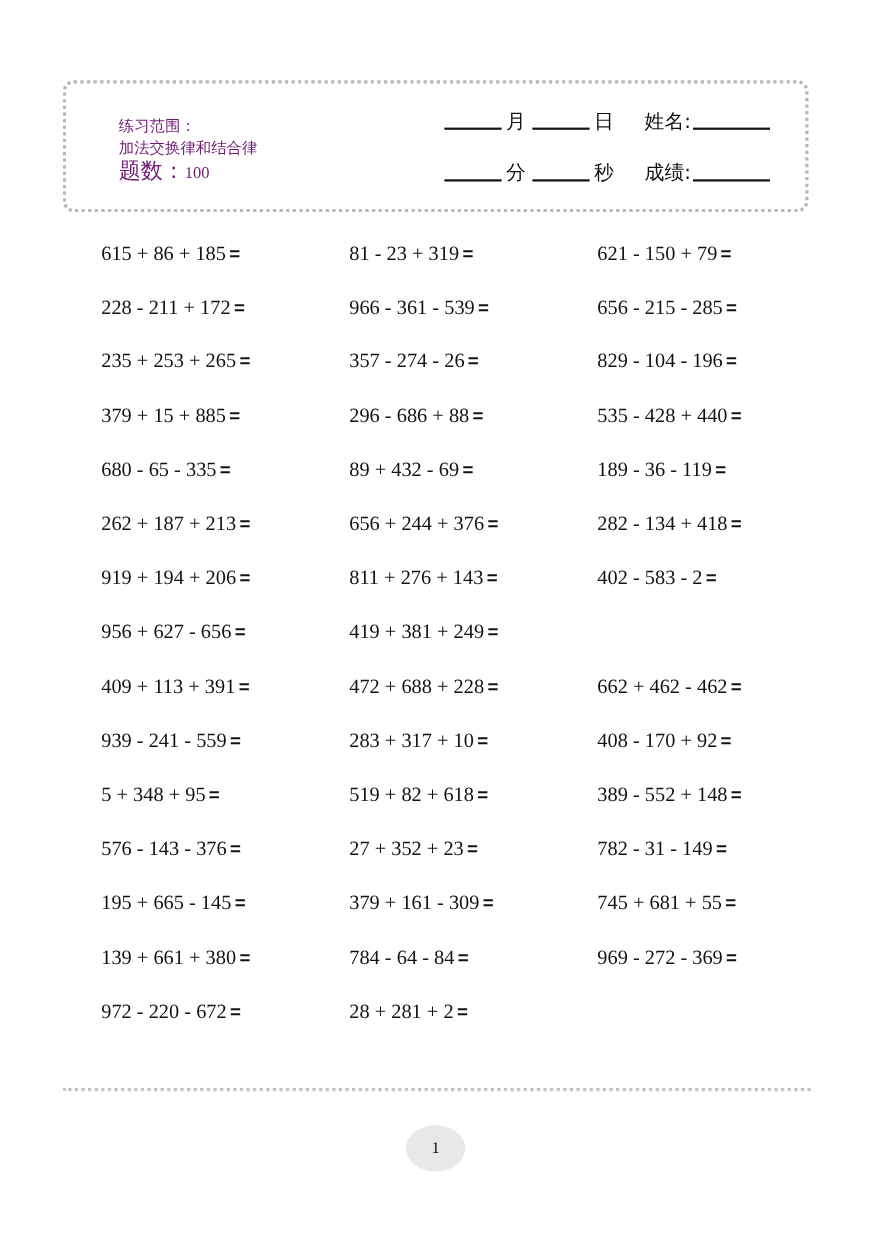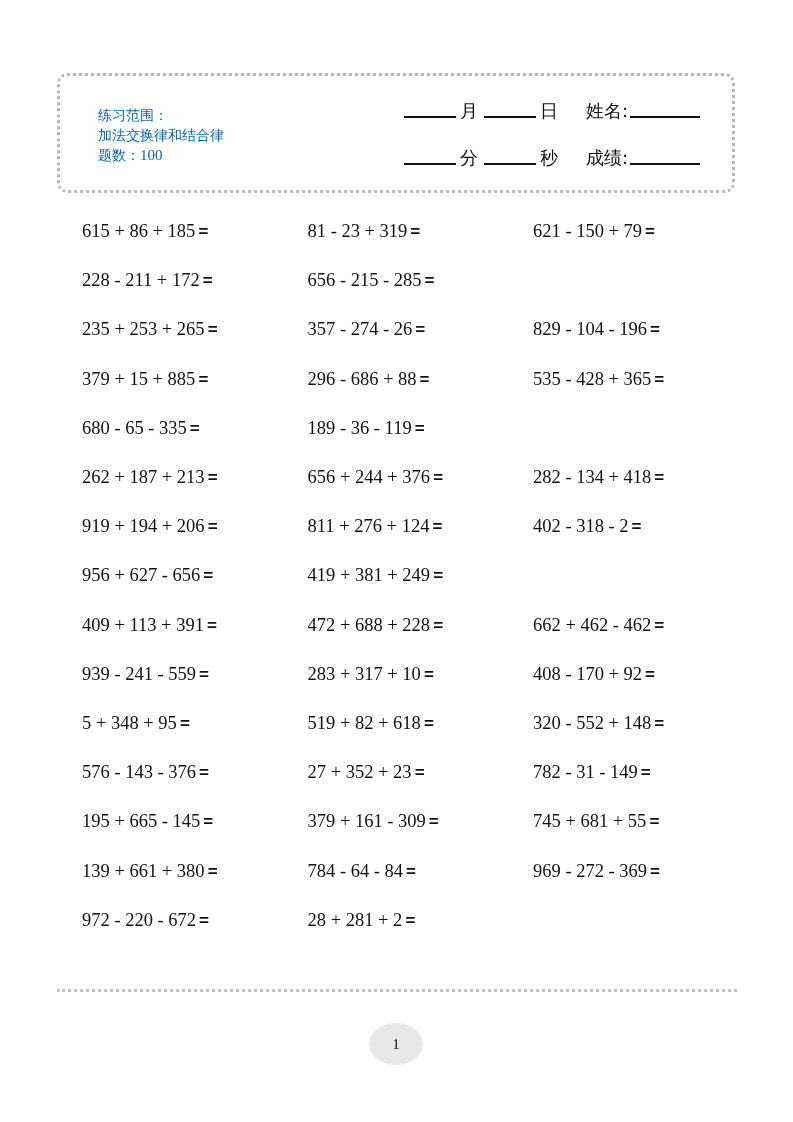--- a/index.html
+++ b/index.html
@@ -6,42 +6,42 @@
     body {
       width: 793px; height: 1122px; position: relative; overflow: hidden;
       font-family: "Liberation Serif", "DejaVu Serif", serif;
       color: #111;
     }
     .header-box {
       position: absolute; left: 57px; top: 73px; width: 678px; height: 120px;
       border: 3px dotted #b8b8b8; border-radius: 10px; box-sizing: border-box;
     }
     .info {
-      position: absolute; left: 98px; top: 105px;
+      position: absolute; left: 108px; top: 105px;
       font-family: "DejaVu Sans", "Liberation Sans", sans-serif;
-      font-size: 14px; line-height: 20px; color: #0369a1;
+      font-size: 14px; line-height: 20px; color: #701a75;
     }
     .info .count { font-family: "Liberation Serif", serif; font-size: 15px; }
-    .info .count .lbl { font-family: "DejaVu Sans", sans-serif; font-size: 14px; }
+    .info .count .lbl { font-family: "DejaVu Sans", sans-serif; font-size: 20px; }
     .fill-row {
       position: absolute; left: 404px; height: 26px;
       font-family: "DejaVu Sans", "Liberation Sans", sans-serif;
       font-size: 18px; color: #111;
       display: flex; align-items: flex-end;
     }
     .fill-row.r1 { top: 96px; }
     .fill-row.r2 { top: 143px; }
     .blank { display: inline-block; border-bottom: 2px solid #111; height: 0; margin-bottom: 4px; }
     .blank.short { width: 52px; }
     .blank.long { width: 70px; }
     .unit { margin: 0 6px 0 4px; line-height: 22px; }
     .gap { width: 22px; display: inline-block; }
     .label { line-height: 22px; margin-right: 2px; }
     .problems {
-      position: absolute; left: 82px; top: 207px; width: 680px;
+      position: absolute; left: 92px; top: 207px; width: 680px;
     }
     .prow { display: flex; height: 49.2px; align-items: center; }
     .prob {
       width: 225.5px; font-size: 18.5px; white-space: pre;
       font-family: "Liberation Serif", serif;
     }
     .prob .eq { font-family: "Liberation Sans", sans-serif; font-weight: bold; font-size: 17px; margin-left: 3px; }
     .footer-line {
       position: absolute; left: 57px; top: 989px; width: 680px; height: 0;
       border-top: 3px dotted #c4c4c4;
@@ -85,64 +85,66 @@
 </div>
 
 <div class="problems" id="problem-grid">
     <div class="prow">
       <div class="prob"><span>615 + 86 + 185</span><span class="eq">=</span></div>
       <div class="prob"><span>81 - 23 + 319</span><span class="eq">=</span></div>
       <div class="prob"><span>621 - 150 + 79</span><span class="eq">=</span></div>
     </div>
     <div class="prow">
       <div class="prob"><span>228 - 211 + 172</span><span class="eq">=</span></div>
+      <div class="prob"><span>966 - 361 - 539</span><span class="eq">=</span></div>
       <div class="prob"><span>656 - 215 - 285</span><span class="eq">=</span></div>
     </div>
     <div class="prow">
       <div class="prob"><span>235 + 253 + 265</span><span class="eq">=</span></div>
       <div class="prob"><span>357 - 274 - 26</span><span class="eq">=</span></div>
       <div class="prob"><span>829 - 104 - 196</span><span class="eq">=</span></div>
     </div>
     <div class="prow">
       <div class="prob"><span>379 + 15 + 885</span><span class="eq">=</span></div>
       <div class="prob"><span>296 - 686 + 88</span><span class="eq">=</span></div>
-      <div class="prob"><span>535 - 428 + 365</span><span class="eq">=</span></div>
+      <div class="prob"><span>535 - 428 + 440</span><span class="eq">=</span></div>
     </div>
     <div class="prow">
       <div class="prob"><span>680 - 65 - 335</span><span class="eq">=</span></div>
+      <div class="prob"><span>89 + 432 - 69</span><span class="eq">=</span></div>
       <div class="prob"><span>189 - 36 - 119</span><span class="eq">=</span></div>
     </div>
     <div class="prow">
       <div class="prob"><span>262 + 187 + 213</span><span class="eq">=</span></div>
       <div class="prob"><span>656 + 244 + 376</span><span class="eq">=</span></div>
       <div class="prob"><span>282 - 134 + 418</span><span class="eq">=</span></div>
     </div>
     <div class="prow">
       <div class="prob"><span>919 + 194 + 206</span><span class="eq">=</span></div>
-      <div class="prob"><span>811 + 276 + 124</span><span class="eq">=</span></div>
-      <div class="prob"><span>402 - 318 - 2</span><span class="eq">=</span></div>
+      <div class="prob"><span>811 + 276 + 143</span><span class="eq">=</span></div>
+      <div class="prob"><span>402 - 583 - 2</span><span class="eq">=</span></div>
     </div>
     <div class="prow">
       <div class="prob"><span>956 + 627 - 656</span><span class="eq">=</span></div>
       <div class="prob"><span>419 + 381 + 249</span><span class="eq">=</span></div>
     </div>
     <div class="prow">
       <div class="prob"><span>409 + 113 + 391</span><span class="eq">=</span></div>
       <div class="prob"><span>472 + 688 + 228</span><span class="eq">=</span></div>
       <div class="prob"><span>662 + 462 - 462</span><span class="eq">=</span></div>
     </div>
     <div class="prow">
       <div class="prob"><span>939 - 241 - 559</span><span class="eq">=</span></div>
       <div class="prob"><span>283 + 317 + 10</span><span class="eq">=</span></div>
       <div class="prob"><span>408 - 170 + 92</span><span class="eq">=</span></div>
     </div>
     <div class="prow">
       <div class="prob"><span>5 + 348 + 95</span><span class="eq">=</span></div>
       <div class="prob"><span>519 + 82 + 618</span><span class="eq">=</span></div>
-      <div class="prob"><span>320 - 552 + 148</span><span class="eq">=</span></div>
+      <div class="prob"><span>389 - 552 + 148</span><span class="eq">=</span></div>
     </div>
     <div class="prow">
       <div class="prob"><span>576 - 143 - 376</span><span class="eq">=</span></div>
       <div class="prob"><span>27 + 352 + 23</span><span class="eq">=</span></div>
       <div class="prob"><span>782 - 31 - 149</span><span class="eq">=</span></div>
     </div>
     <div class="prow">
       <div class="prob"><span>195 + 665 - 145</span><span class="eq">=</span></div>
       <div class="prob"><span>379 + 161 - 309</span><span class="eq">=</span></div>
       <div class="prob"><span>745 + 681 + 55</span><span class="eq">=</span></div>

